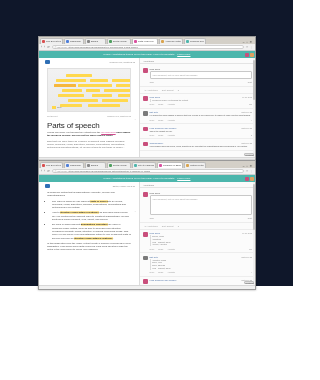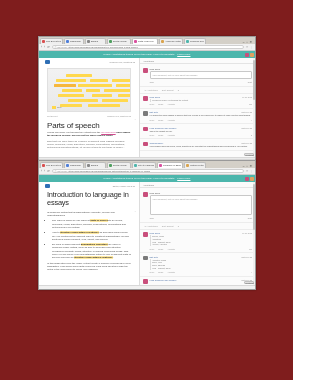--- a/index.html
+++ b/index.html
@@ -1,18 +1,18 @@
 <!DOCTYPE html>
 <html><head>
 <meta charset="utf-8">
 <style>
   * { box-sizing: border-box; margin:0; padding:0; }
   html,body { width:293px; height:380px; overflow:hidden; background:#ffffff;
     font-family:"Liberation Sans", sans-serif; }
-  .desktop { position:relative; width:293px; height:380px; background:#7f1d1d; }
+  .desktop { position:relative; width:293px; height:286px; background:#0f172a; }
 
   
   .win { position:absolute; background:#ffffff; border:1px solid #9a9a9a;
          box-shadow:0 0 2px rgba(0,0,0,.35); overflow:hidden; }
 
   .tabstrip { height:7px; background:#d4d0c8; display:flex; align-items:flex-end;
               padding:0 1px; position:relative; }
   .tab { height:6px; margin-right:1px; background:#efefef; border:1px solid #bdbdbd;
          border-bottom:none; border-radius:2px 2px 0 0; display:flex; align-items:center;
          padding:0 1px; overflow:hidden; }
@@ -391,21 +391,20 @@
       </span>
     </div>
 
     <div class="pagebody">
       <div class="docpane">
         <div class="dochead">
           <span class="bluebtn"></span>
           <span class="docmeta">Edited, Lesson view 2:15</span>
         </div>
 
-        <div class="doctitle sm">Introduction to language in essays</div>
         <div class="ptxt" style="padding-top:2px">Is academic writing that is grammatically accurate, precise and understandable?</div>
 
         <ul class="bullets">
           <li>
             <span>The ways in which we use different </span><b class="yel">parts of speech</b><span> to go nouns, pronouns, verbs, adjectives, adverbs, conjunctions, prepositions and determiners in our writing.</span>
           </li>
           <li>
             <span>How to </span><b class="yel">structure ideas within a sentence</b><span> as and using longer forms are you identifying the different ways to construct grammatically precise sentences using a subject, verb, object, and adverb.</span>
           </li>
           <li>

